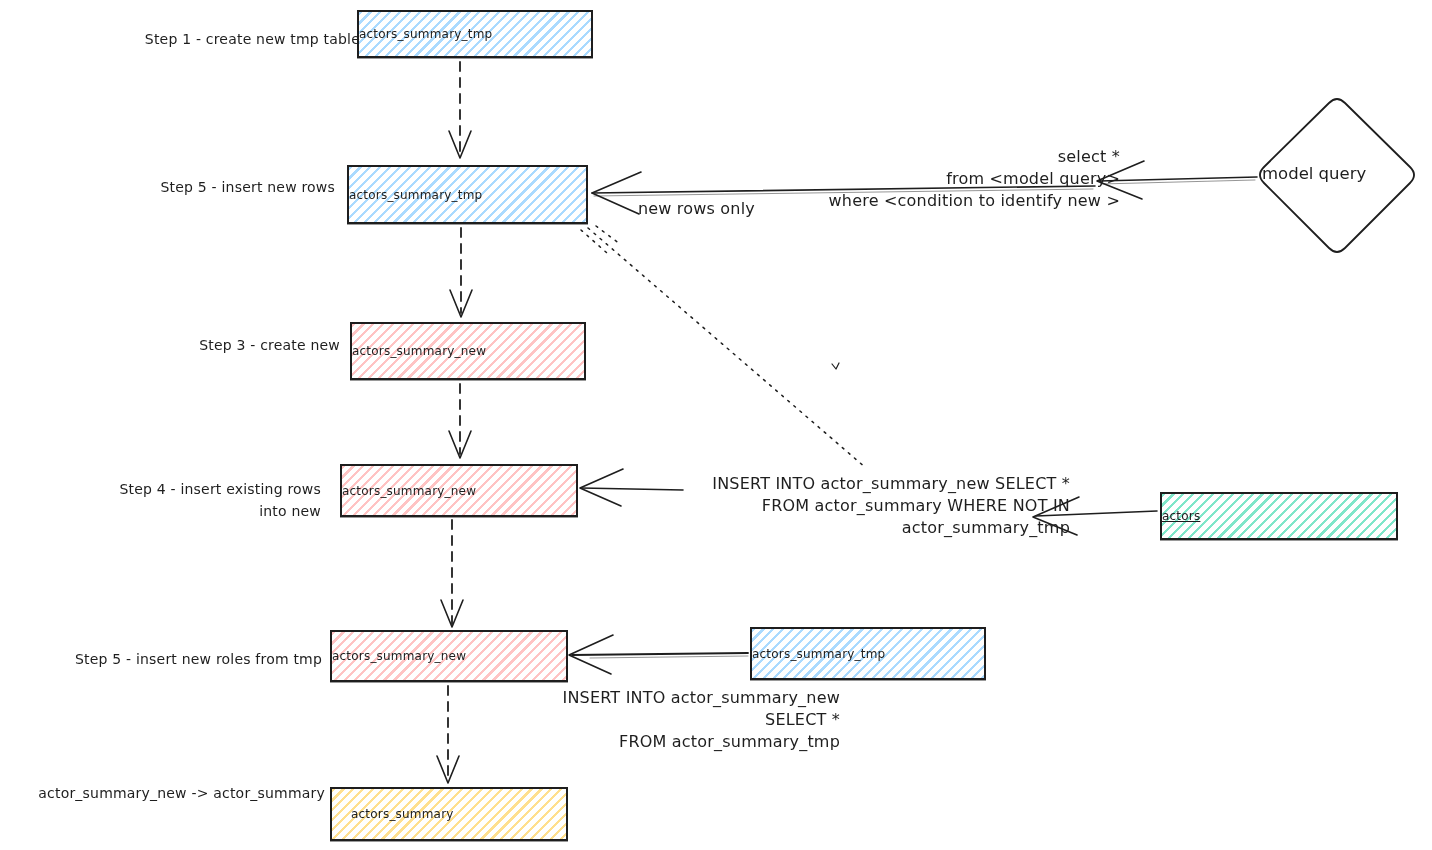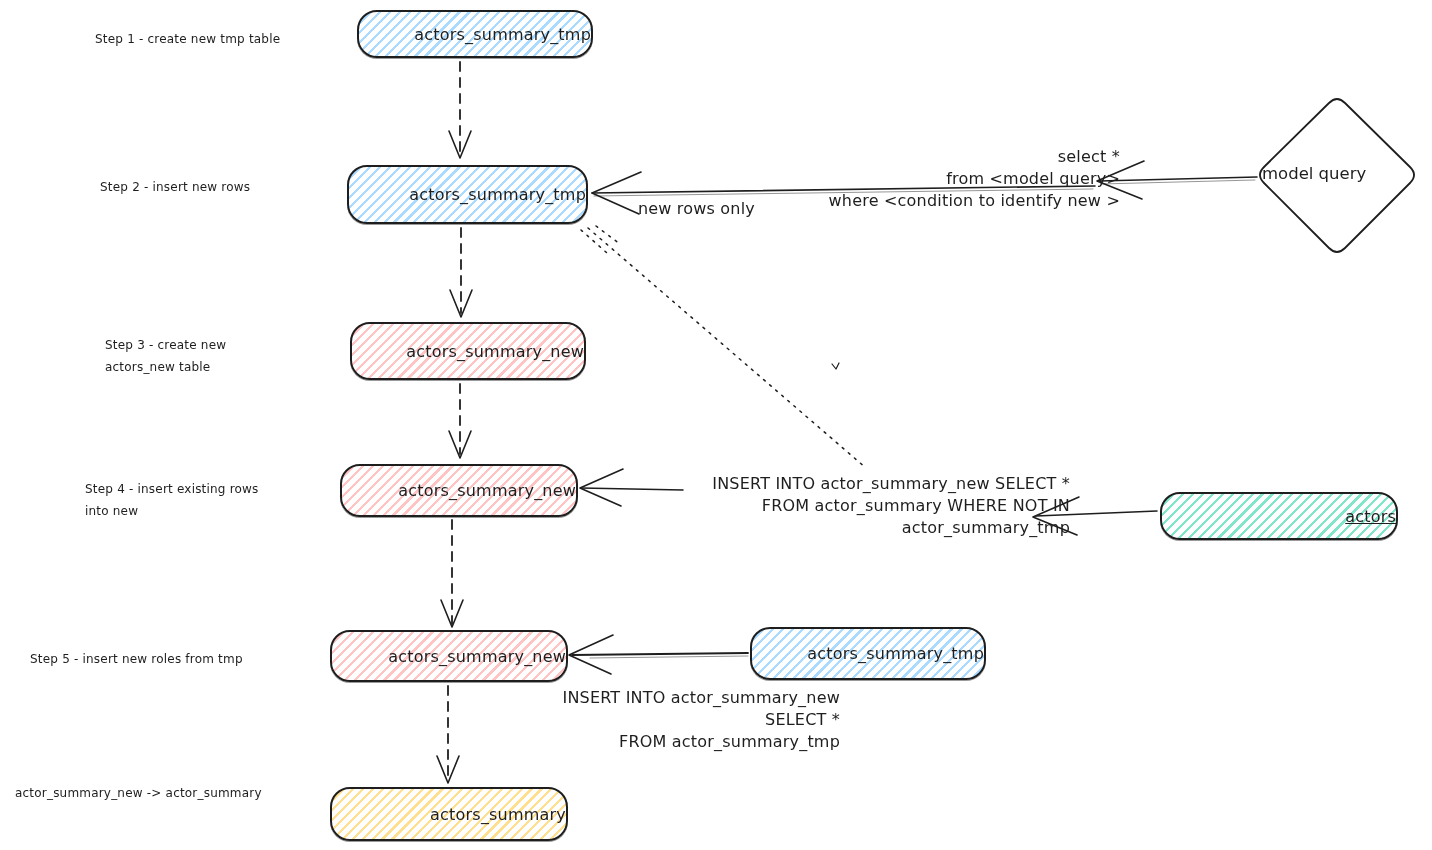--- a/index.html
+++ b/index.html
@@ -8,37 +8,37 @@
     width: 1432px;
     height: 850px;
     background: #ffffff;
     overflow: hidden;
     font-family: "DejaVu Sans", sans-serif;
     color: #1e1e1e;
   }
   .node {
     position: absolute;
     border: 2px solid #1e1e1e;
-    border-radius: 20px;
+    border-radius: 0;
     display: flex;
     align-items: center;
-    justify-content: flex-end;
-    font-size: 16px;
+    justify-content: flex-start;
+    font-size: 12px;
     letter-spacing: 0.2px;
     box-sizing: border-box;
     box-shadow: 0 1px 0 rgba(30,30,30,.45);
   }
   .hatch-blue   { background-image: repeating-linear-gradient(135deg, rgba(165,216,255,.95) 0 2.2px, rgba(255,255,255,0) 2.2px 7px); }
   .hatch-red    { background-image: repeating-linear-gradient(135deg, rgba(255,185,185,.85) 0 2.2px, rgba(255,255,255,0) 2.2px 7px); }
   .hatch-teal   { background-image: repeating-linear-gradient(135deg, rgba(105,226,192,.85) 0 2.2px, rgba(255,255,255,0) 2.2px 7px); }
-  .hatch-yellow { background-image: repeating-linear-gradient(135deg, rgba(255,213,105,.75) 0 2.2px, rgba(255,255,255,0) 2.2px 7px); }
+  .hatch-yellow { background-image: repeating-linear-gradient(135deg, rgba(255,213,105,.75) 0 2.2px, rgba(255,255,255,0) 2.2px 7px); padding-left: 19px; }
   .step-label {
     position: absolute;
-    text-align: left;
-    font-size: 12px;
+    text-align: right;
+    font-size: 14px;
     line-height: 22px;
     letter-spacing: 0.2px;
   }
   .annotation {
     position: absolute;
     text-align: right;
     font-size: 16px;
     line-height: 22px;
     letter-spacing: 0.2px;
   }
@@ -120,25 +120,24 @@
 
     <polyline points="832,364 836,369 839,363" stroke-width="1.2"></polyline>
 
     <path d="M 1329 103 Q 1337 95 1345 103 L 1410 167 Q 1418 175 1410 183 L 1345 248 Q 1337 256 1329 248 L 1264 183 Q 1256 175 1264 167 Z" stroke-width="1.8" fill="#ffffff"></path>
   </svg>
 
   <div class="step-label" style="left:95px; top:28px; width:265px;">
     <div>Step 1 - create new tmp table</div>
   </div>
   <div class="step-label" style="left:100px; top:176px; width:235px;">
-    <div>Step 2 - insert new rows</div>
+    <div>Step 5 - insert new rows</div>
   </div>
   <div class="step-label" style="left:105px; top:334px; width:235px;">
     <div>Step 3 - create new</div>
-    <div>actors_new table</div>
   </div>
   <div class="step-label" style="left:85px; top:478px; width:236px;">
     <div>Step 4 - insert existing rows</div>
     <div>into new</div>
   </div>
   <div class="step-label" style="left:30px; top:648px; width:292px;">
     <div>Step 5 - insert new roles from tmp</div>
   </div>
   <div class="step-label" style="left:15px; top:782px; width:310px;">
     <div>actor_summary_new -&gt; actor_summary</div>

